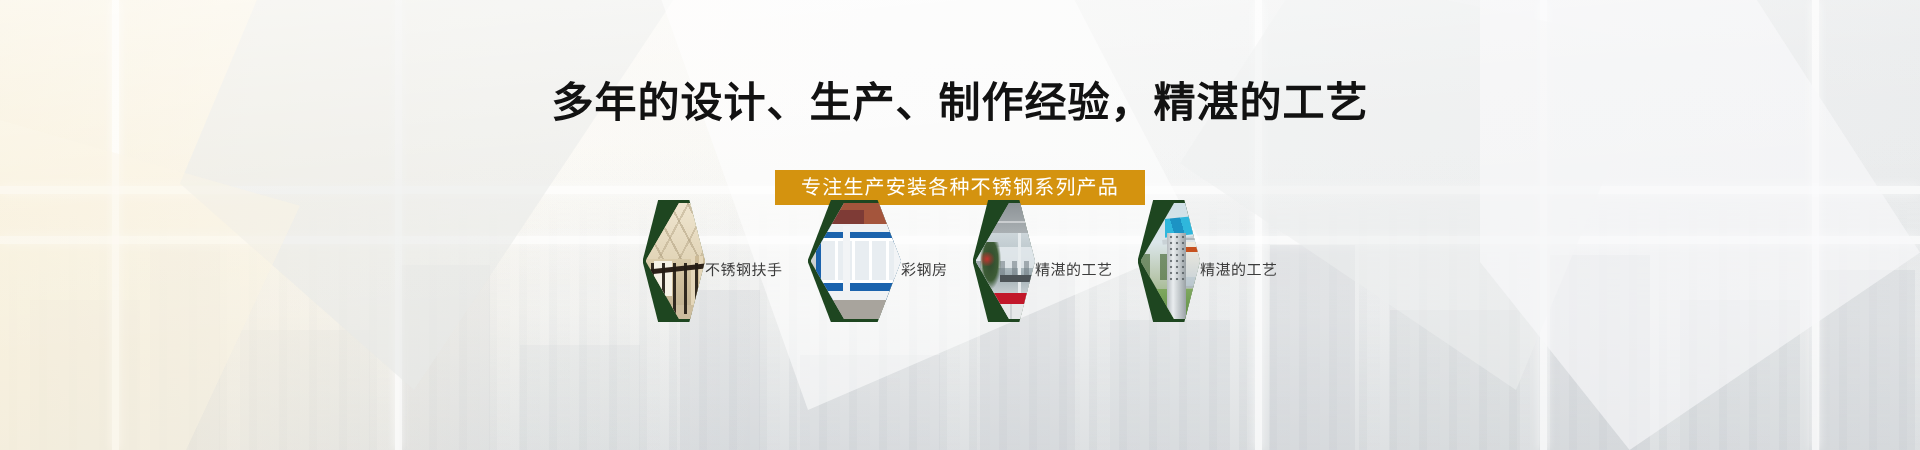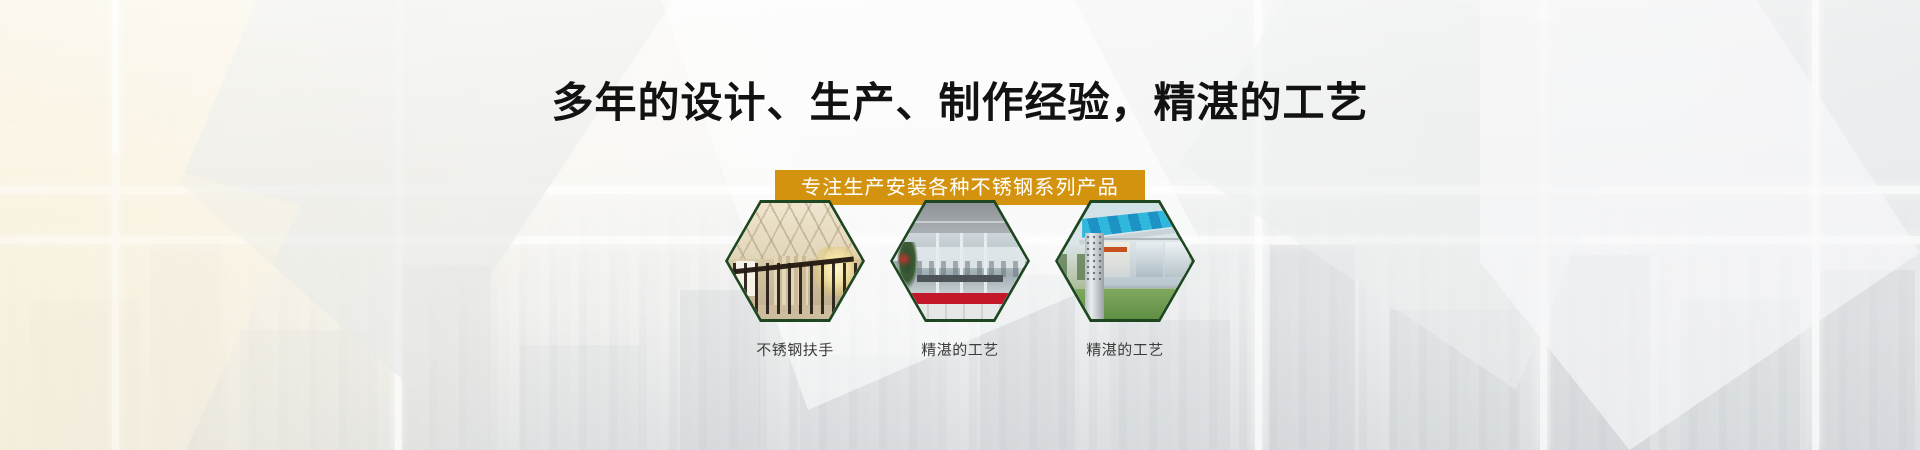--- a/index.html
+++ b/index.html
@@ -89,21 +89,21 @@
     background:#d4930f;
     white-space:nowrap;
   }
 
   
   .hex-row{
     position:absolute;left:0;right:0;top:200px;
     display:flex;justify-content:center;align-items:flex-start;
     gap:25px;
   }
-  .hex-item{width:140px;display:flex;flex-direction:column;align-items:center;}
+  .hex-item{width:140px;display:flex;flex-direction:row;align-items:center;}
   .hex{
     position:relative;width:140px;height:122px;
     clip-path:polygon(25% 0%,75% 0%,100% 50%,75% 100%,25% 100%,0% 50%);
     background:#1e4620;
     display:block;
   }
   .hex .inner{
     position:absolute;left:3px;top:3px;width:134px;height:116px;
     clip-path:polygon(25% 0%,75% 0%,100% 50%,75% 100%,25% 100%,0% 50%);
     overflow:hidden;
@@ -254,20 +254,38 @@
               <div class="chand"></div>
               <div class="floor"></div>
               <div class="railtop"></div>
                 <div class="rail"></div>
             </div>
           </div>
         </div>
         <div class="hex-label">不锈钢扶手</div>
       </div>
 
+      <div class="hex-item">
+        <div class="hex">
+          <div class="inner">
+            <div class="art art-bluehouse">
+              <div class="brick"></div>
+                <div class="redroof"></div>
+              <div class="body"></div>
+                <div class="eave"></div>
+              <div class="glassrow"></div>
+              <div class="post1"></div>
+                <div class="post2"></div>
+              <div class="skirt"></div>
+                <div class="ground"></div>
+            </div>
+          </div>
+        </div>
+        <div class="hex-label">彩钢房</div>
+      </div>
 
       <div class="hex-item">
         <div class="hex">
           <div class="inner">
             <div class="art art-glassdoor">
               <div class="soffit">
                   <i></i>
                 </div>
               <div class="glass"></div>
               <div class="sky"></div>

